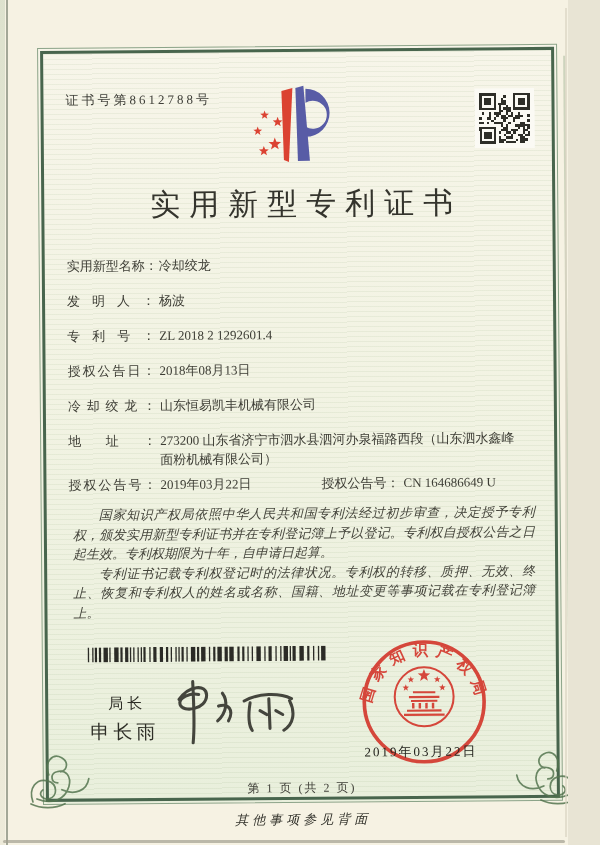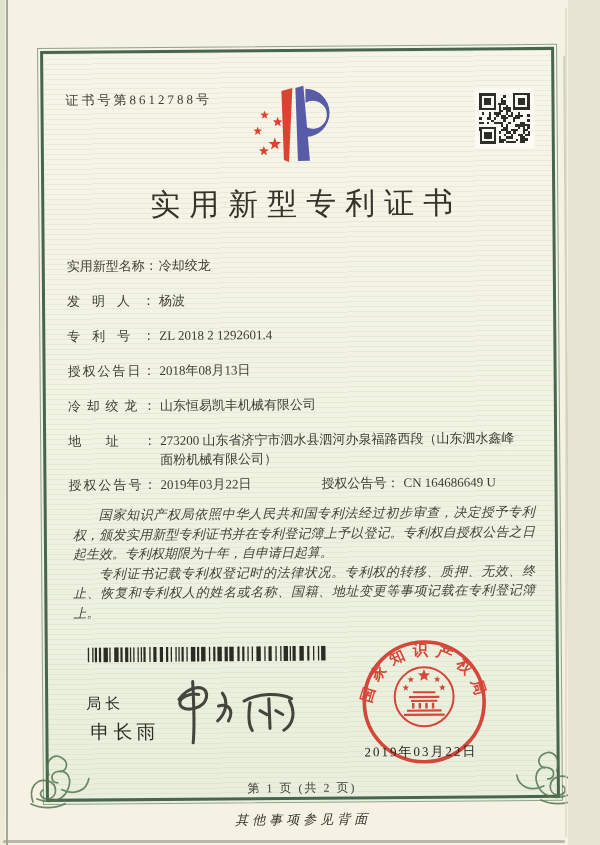--- a/index.html
+++ b/index.html
@@ -31,21 +31,21 @@
   .lbl{display:inline-block;width:88px;text-align:justify;text-align-last:justify;vertical-align:top;}
   .val{display:inline-block;width:360px;margin-left:4px;vertical-align:top;white-space:normal;}
   .lbl2{margin-left:70px;}
   .gval{margin-left:4px;}
 
   .body-text{position:absolute;left:72px;top:504px;width:462px;font-size:13px;line-height:19.5px;
              text-align:justify;color:#45453c;font-style:italic;}
   .body-text p{margin:0;text-indent:2em;}
 
   .barcode{position:absolute;left:85px;top:646px;width:246px;height:15px;}
-  .signer-title{position:absolute;left:84px;top:693px;font-size:15px;letter-spacing:4px;color:#2e2e27;}
+  .signer-title{position:absolute;left:106px;top:693px;font-size:15px;letter-spacing:4px;color:#2e2e27;}
   .signer-name{position:absolute;left:88px;top:718px;font-size:19px;letter-spacing:4px;color:#2e2e27;}
   .signature{position:absolute;left:165px;top:673px;width:148px;height:74px;}
 
   .seal{position:absolute;left:356px;top:639px;width:132px;height:132px;opacity:.92;}
   .seal-date{position:absolute;left:362px;top:744px;font-size:13px;letter-spacing:2px;color:#23231d;}
 
   .page-info{position:absolute;left:40px;top:780px;width:518px;text-align:center;
              font-size:12px;letter-spacing:2px;color:#3f3f37;}
   .back-note{position:absolute;left:0;top:811px;width:600px;text-align:center;
              font-size:13px;letter-spacing:4px;color:#34342d;font-style:italic;}

